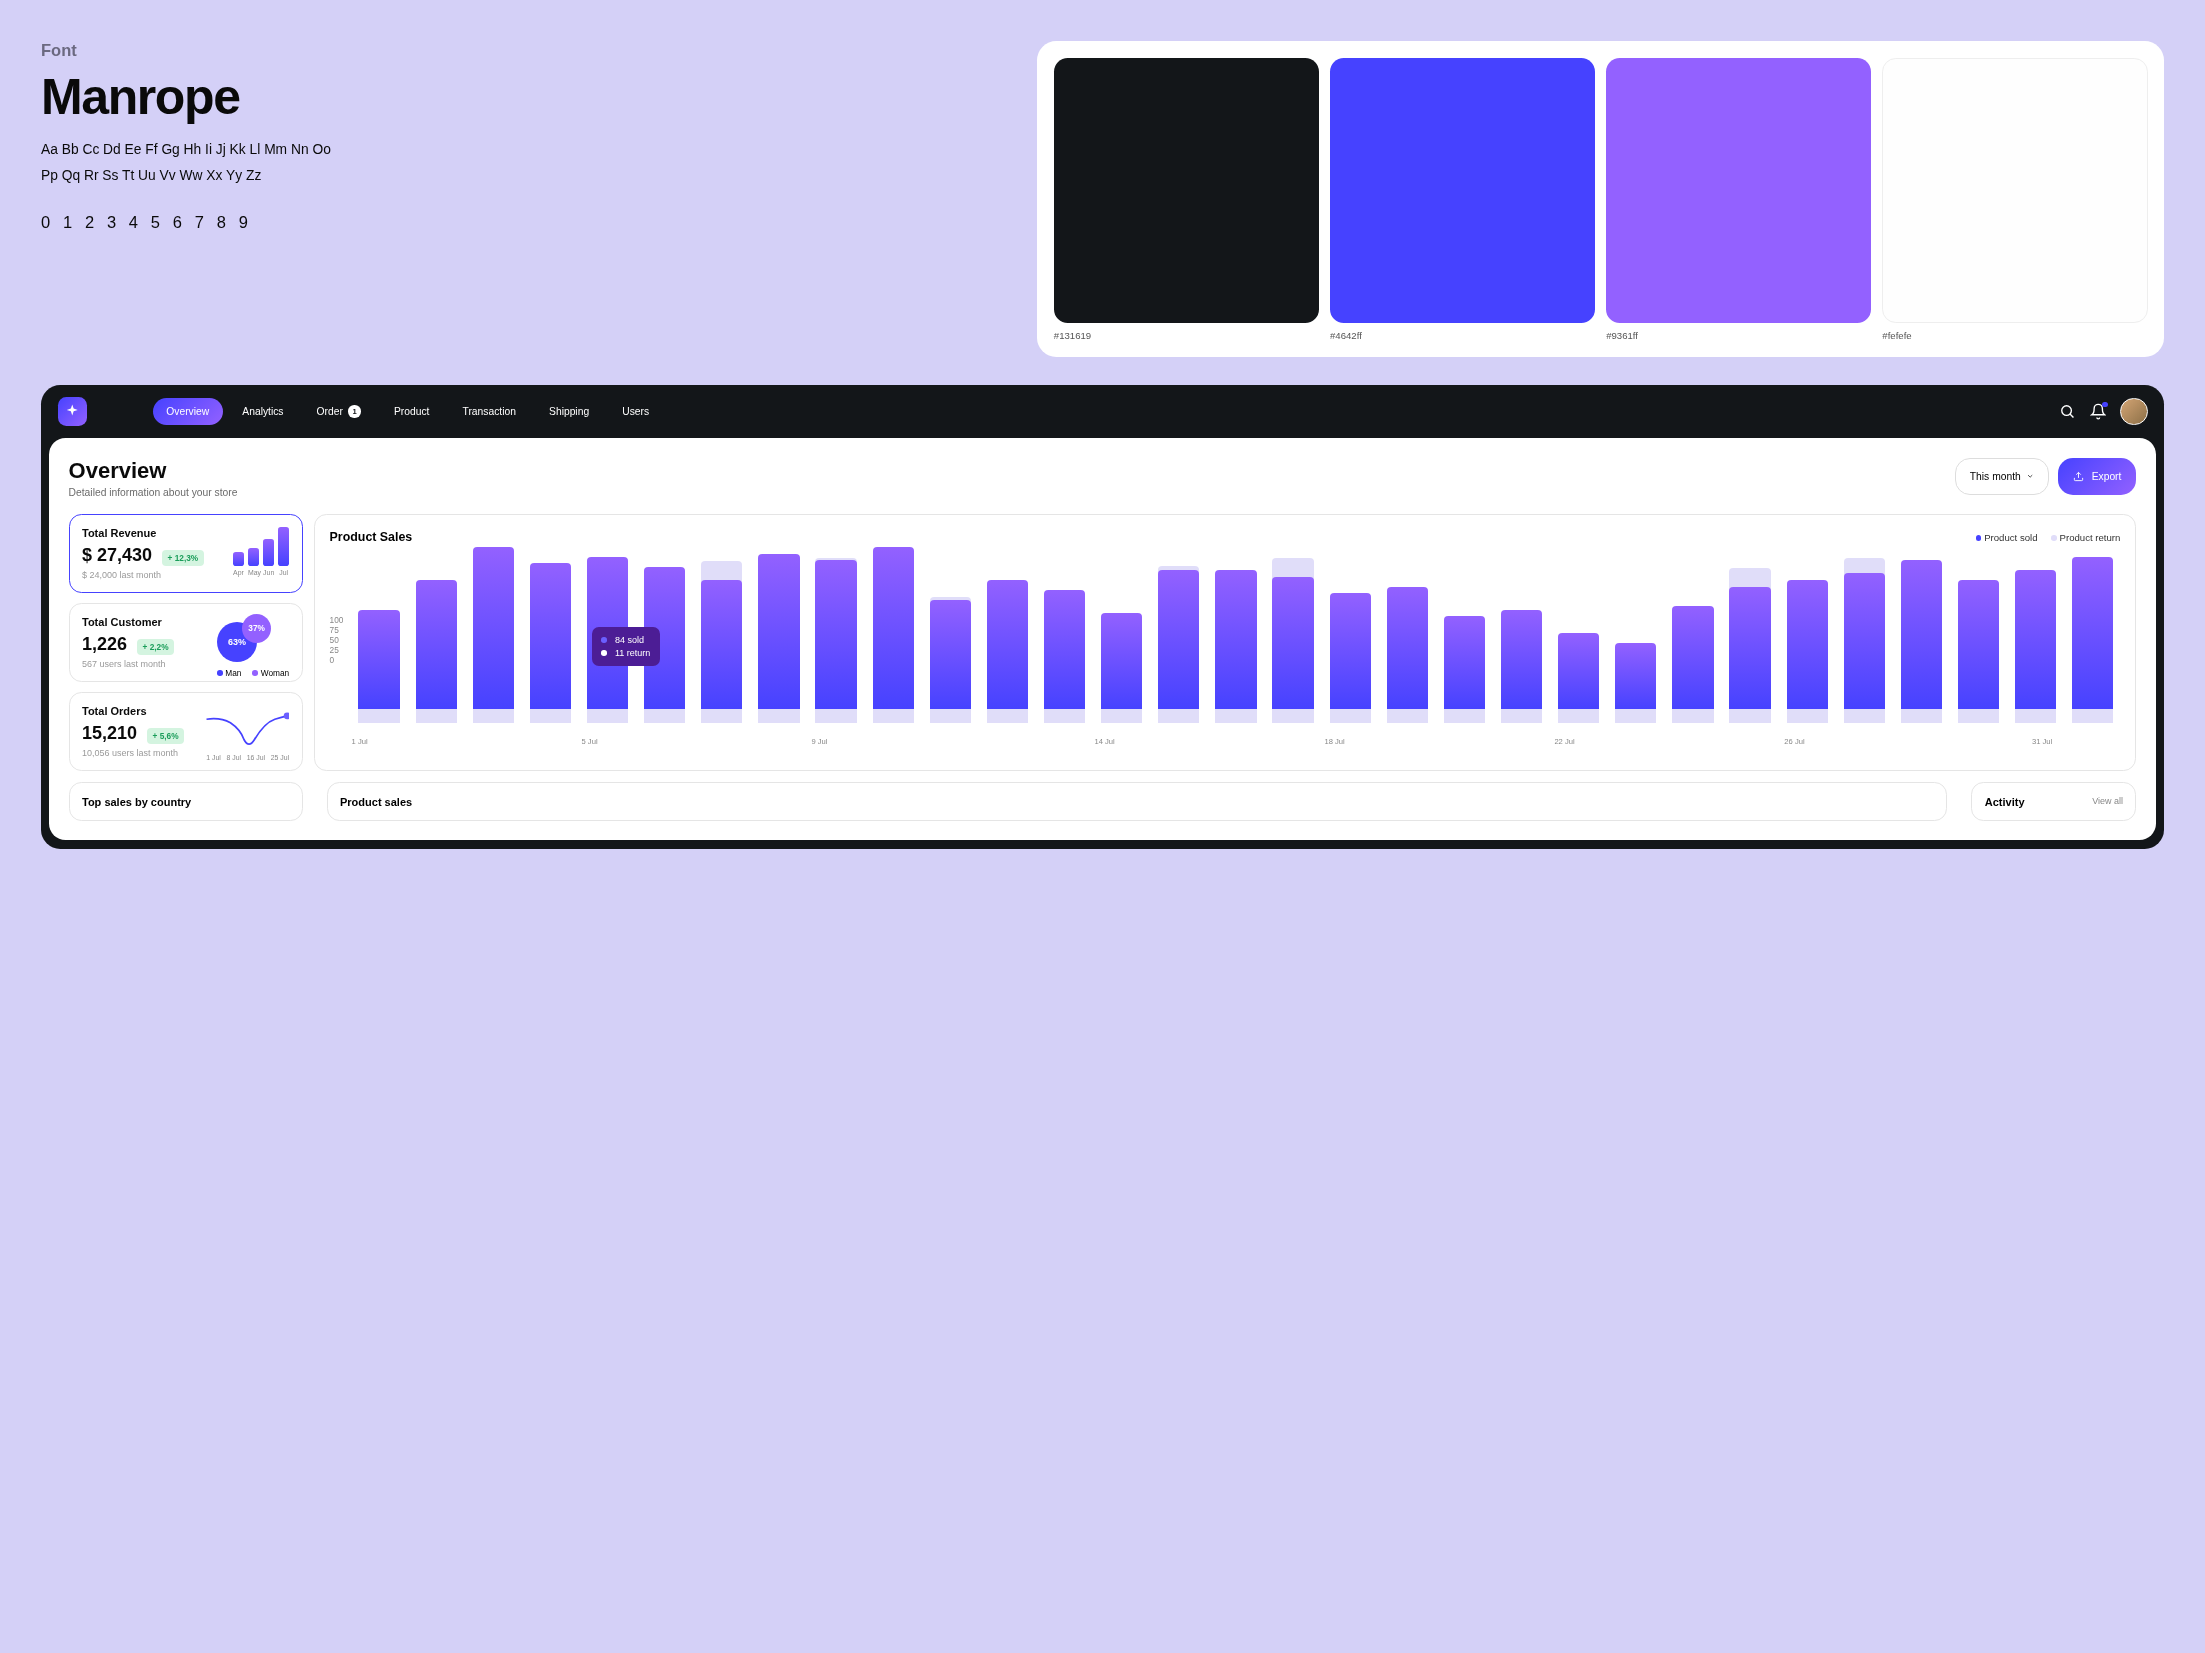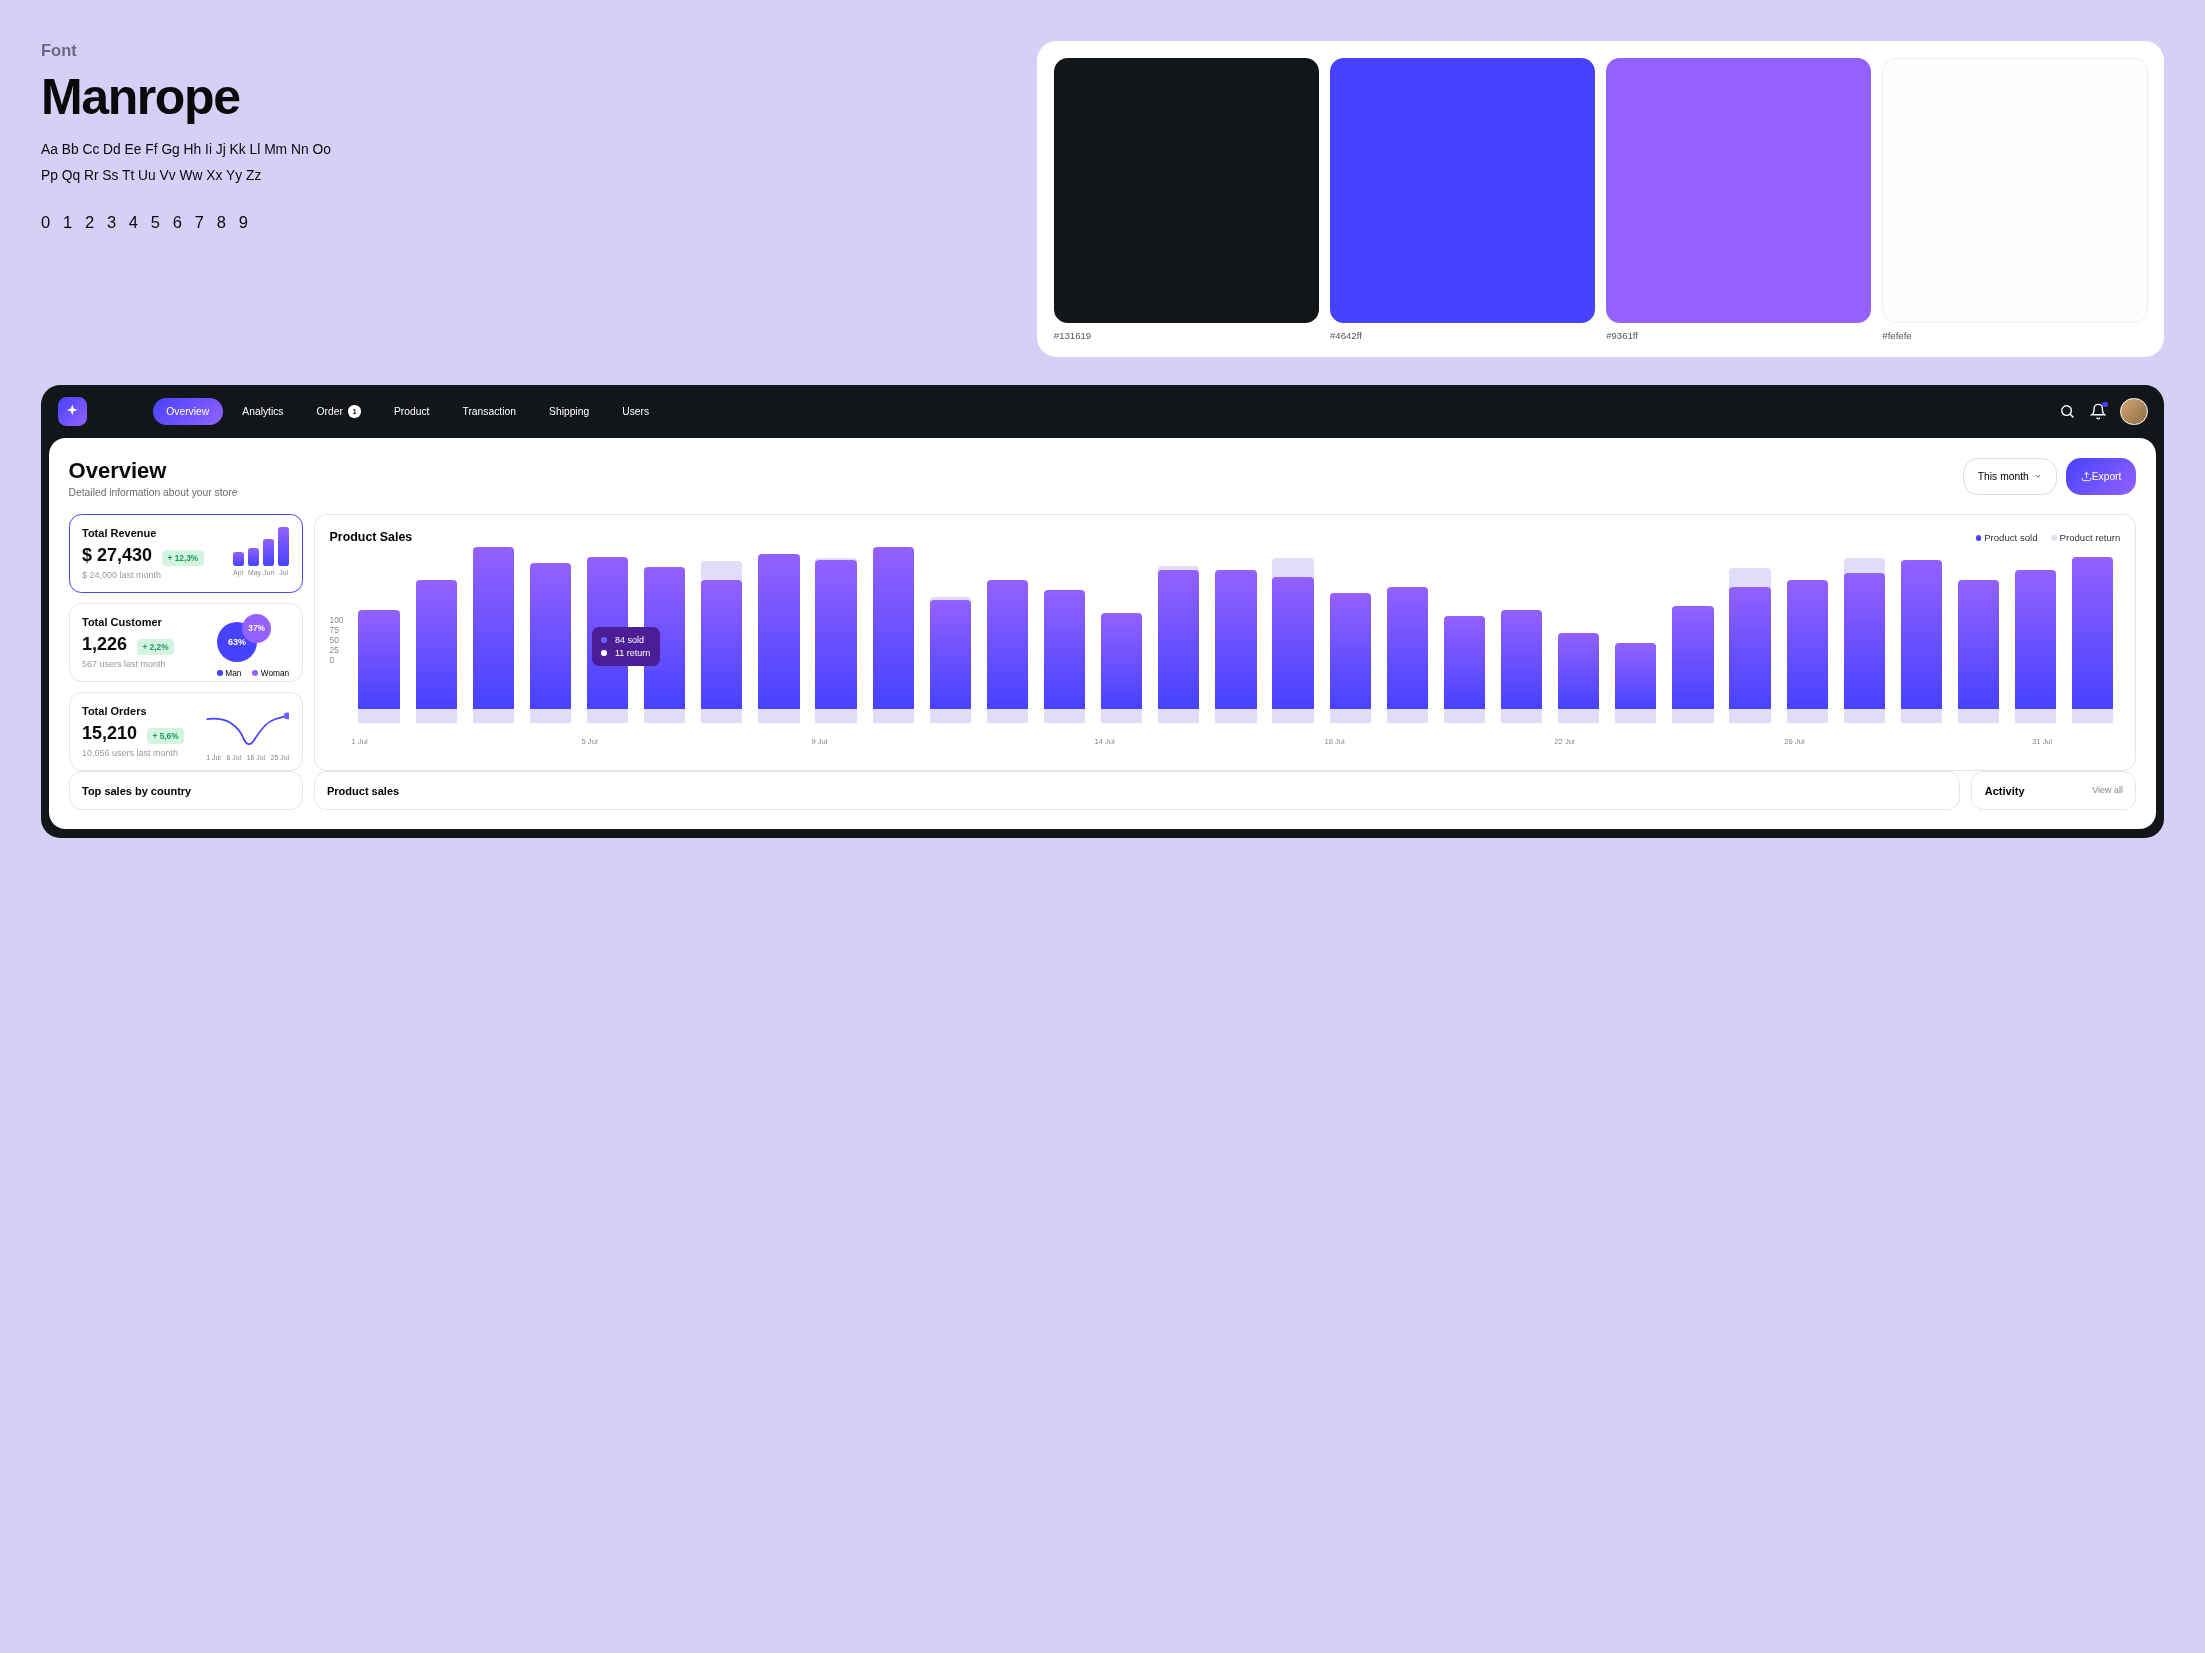--- a/index.html
+++ b/index.html
@@ -27,21 +27,21 @@
 .icon-btn{width:16.5px;height:16.5px;color:#fff;cursor:pointer;position:relative}
 .icon-btn svg{width:100%;height:100%;stroke:#fff;fill:none;stroke-width:2}
 .bell-dot{position:absolute;top:-1.4px;right:-1.4px;width:5.5px;height:5.5px;background:#4642ff;border-radius:50%}
 .avatar{width:27.6px;height:27.6px;border-radius:50%;background:linear-gradient(135deg,#d4a574,#8b6f47);border:1.4px solid #fff}
 .content{background:#fff;border-radius:16.5px;margin:0 8.3px 8.3px;padding:19.3px}
 .page-header{display:flex;align-items:flex-start;justify-content:space-between;margin-bottom:16.5px}
 .page-title{font-size:22px;font-weight:800;color:#0a0a0a;margin-bottom:2.8px}
 .page-sub{color:#6b6b6b;font-size:10.3px}
 .header-actions{display:flex;gap:8.3px}
 .btn-outline{border:1px solid #ddd;background:#fff;padding:6.9px 13.8px;border-radius:15px;font-size:10.3px;cursor:pointer;display:flex;align-items:center;gap:5.5px}
-.btn-primary{background:linear-gradient(135deg,#4642ff,#9361ff);color:#fff;border:none;padding:13px 15px;border-radius:15px;font-size:10.3px;cursor:pointer;display:flex;align-items:flex-end;gap:0}
+.btn-primary{background:linear-gradient(135deg,#4642ff,#9361ff);color:#fff;border:none;padding:13px 15px;border-radius:15px;font-size:10.3px;cursor:pointer;display:flex;align-items:flex-end;gap:8px}
 .grid{display:grid;grid-template-columns:234px 1fr;gap:11px}
 .stats{display:flex;flex-direction:column;gap:9.6px}
 .stat-card{border:1px solid #e5e5e5;border-radius:12.4px;padding:12.4px;position:relative}
 .stat-card.active{border:1.4px solid #4642ff}
 .stat-label{font-size:11px;font-weight:700;color:#0a0a0a;margin-bottom:5.5px}
 .stat-value{font-size:18px;font-weight:800;color:#0a0a0a;display:inline-block}
 .stat-delta{display:inline-block;background:#d4f4e0;color:#1a9d5a;font-size:8.3px;font-weight:600;padding:2.8px 5.5px;border-radius:4.1px;margin-left:6.9px}
 .stat-prev{color:#9a9a9a;font-size:9px;margin-top:4.1px}
 .mini-bars{position:absolute;right:12.4px;top:12.4px;display:flex;align-items:flex-end;gap:4.1px;height:39px}
 .mini-bar{width:11px;background:linear-gradient(180deg,#9361ff,#4642ff);border-radius:2.8px}
@@ -62,21 +62,21 @@
 .chart-area{position:relative;height:179px;display:flex}
 .y-axis{display:flex;flex-direction:column;justify-content:center;width:22px;font-size:8.3px;color:#888;padding-bottom:13.8px}
 .bars{flex:1;display:flex;align-items:flex-end;gap:2.1px;position:relative;padding-bottom:13.8px}
 .bar-col{flex:1;display:flex;flex-direction:column;justify-content:flex-end;align-items:center;height:100%;position:relative}
 .bar-return{width:75%;background:#e0ddf9;border-radius:4.1px 4.1px 0 0}
 .bar-sold{width:75%;background:linear-gradient(180deg,#9361ff,#4642ff);border-radius:4.1px 4.1px 0 0;position:absolute;bottom:13.8px}
 .x-axis{position:absolute;bottom:0;left:22px;right:0;display:flex;font-size:7.6px;color:#888}
 .x-tick{position:absolute}
 .tooltip{position:absolute;background:#4c1d95;color:#fff;padding:6.9px 9.6px;border-radius:6.9px;font-size:9px;left:262px;top:69px;white-space:nowrap;z-index:10}
 .tooltip-row{display:flex;align-items:center;gap:5.5px;padding:1.4px 0}
-.bottom-row{display:grid;grid-template-columns:234px 1fr 165px;gap:11px;}
+.bottom-row{display:grid;grid-template-columns:234px 1fr 165px;gap:24px;margin-top:11px}
 .section-card{border:1px solid #e5e5e5;border-radius:12.4px;padding:12.4px}
 .section-title{font-size:11px;font-weight:800}
 .view-all{font-size:9px;color:#888;cursor:pointer;float:right}
 </style>
 </head>
 <body>
 
 <div class="top-row">
   <div class="font-section">
     <div class="section-label">Font</div>

